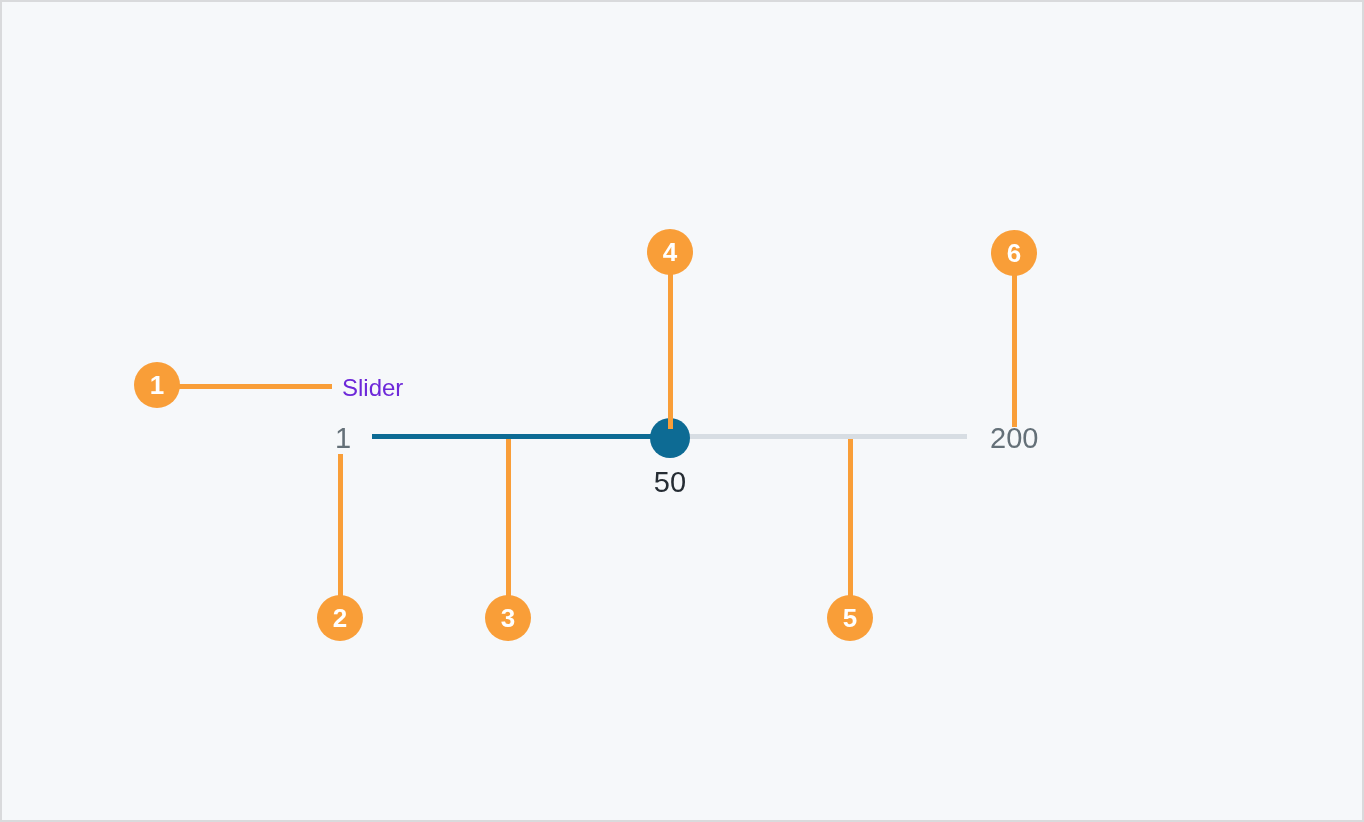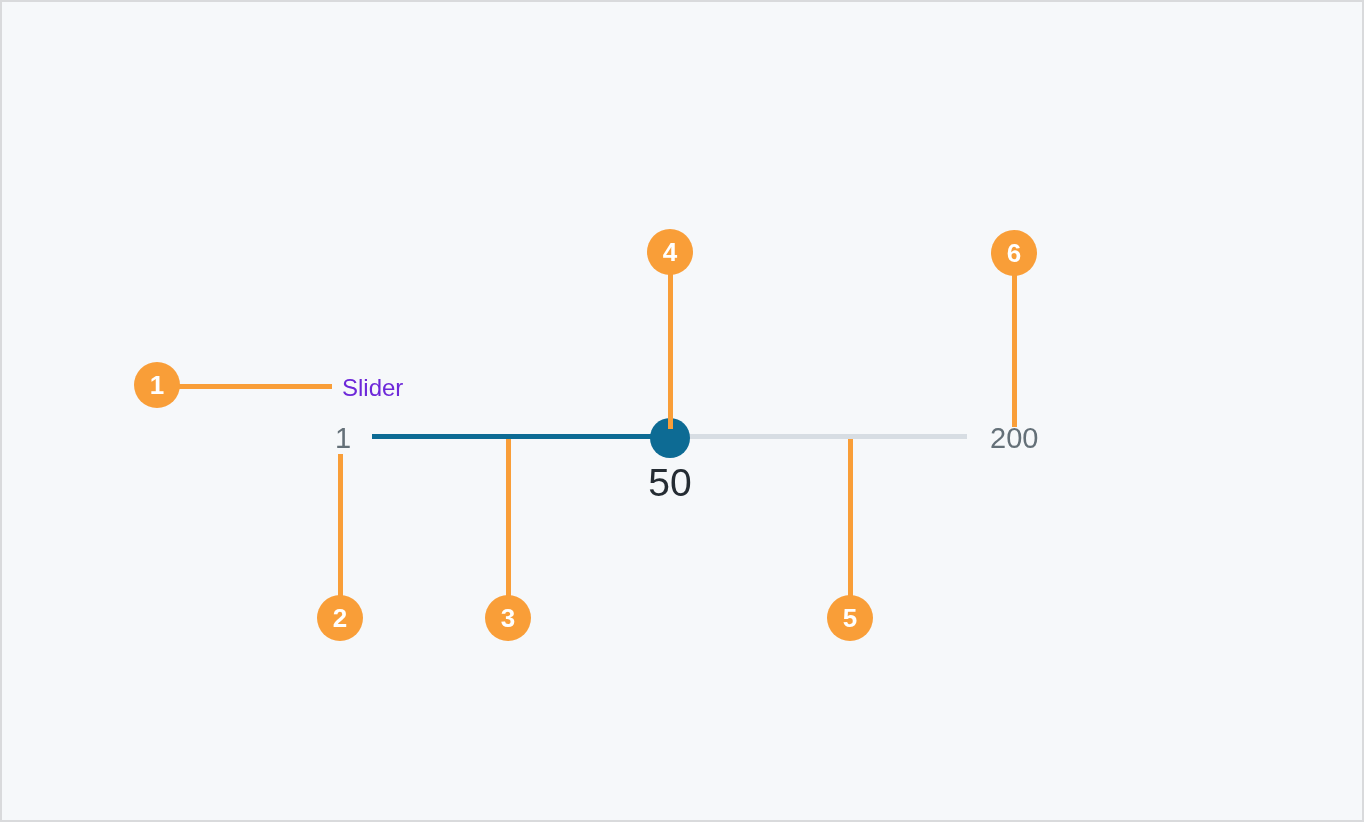--- a/index.html
+++ b/index.html
@@ -36,21 +36,21 @@
     white-space: nowrap;
   }
   .min-label { left: 330px; top: 422px; width: 22px; text-align: center; }
   .max-label { left: 988px; top: 422px; }
   .value-label {
     position: absolute;
     left: 628px;
     top: 466px;
     width: 80px;
     text-align: center;
-    font-size: 39px;
+    font-size: 29px;
     line-height: 29px;
     color: #252c33;
   }
   .track {
     position: absolute;
     top: 432px;
     height: 5px;
     z-index: 2;
   }
   .track-filled   { left: 370px; width: 298px; background: #0d6b94; }

